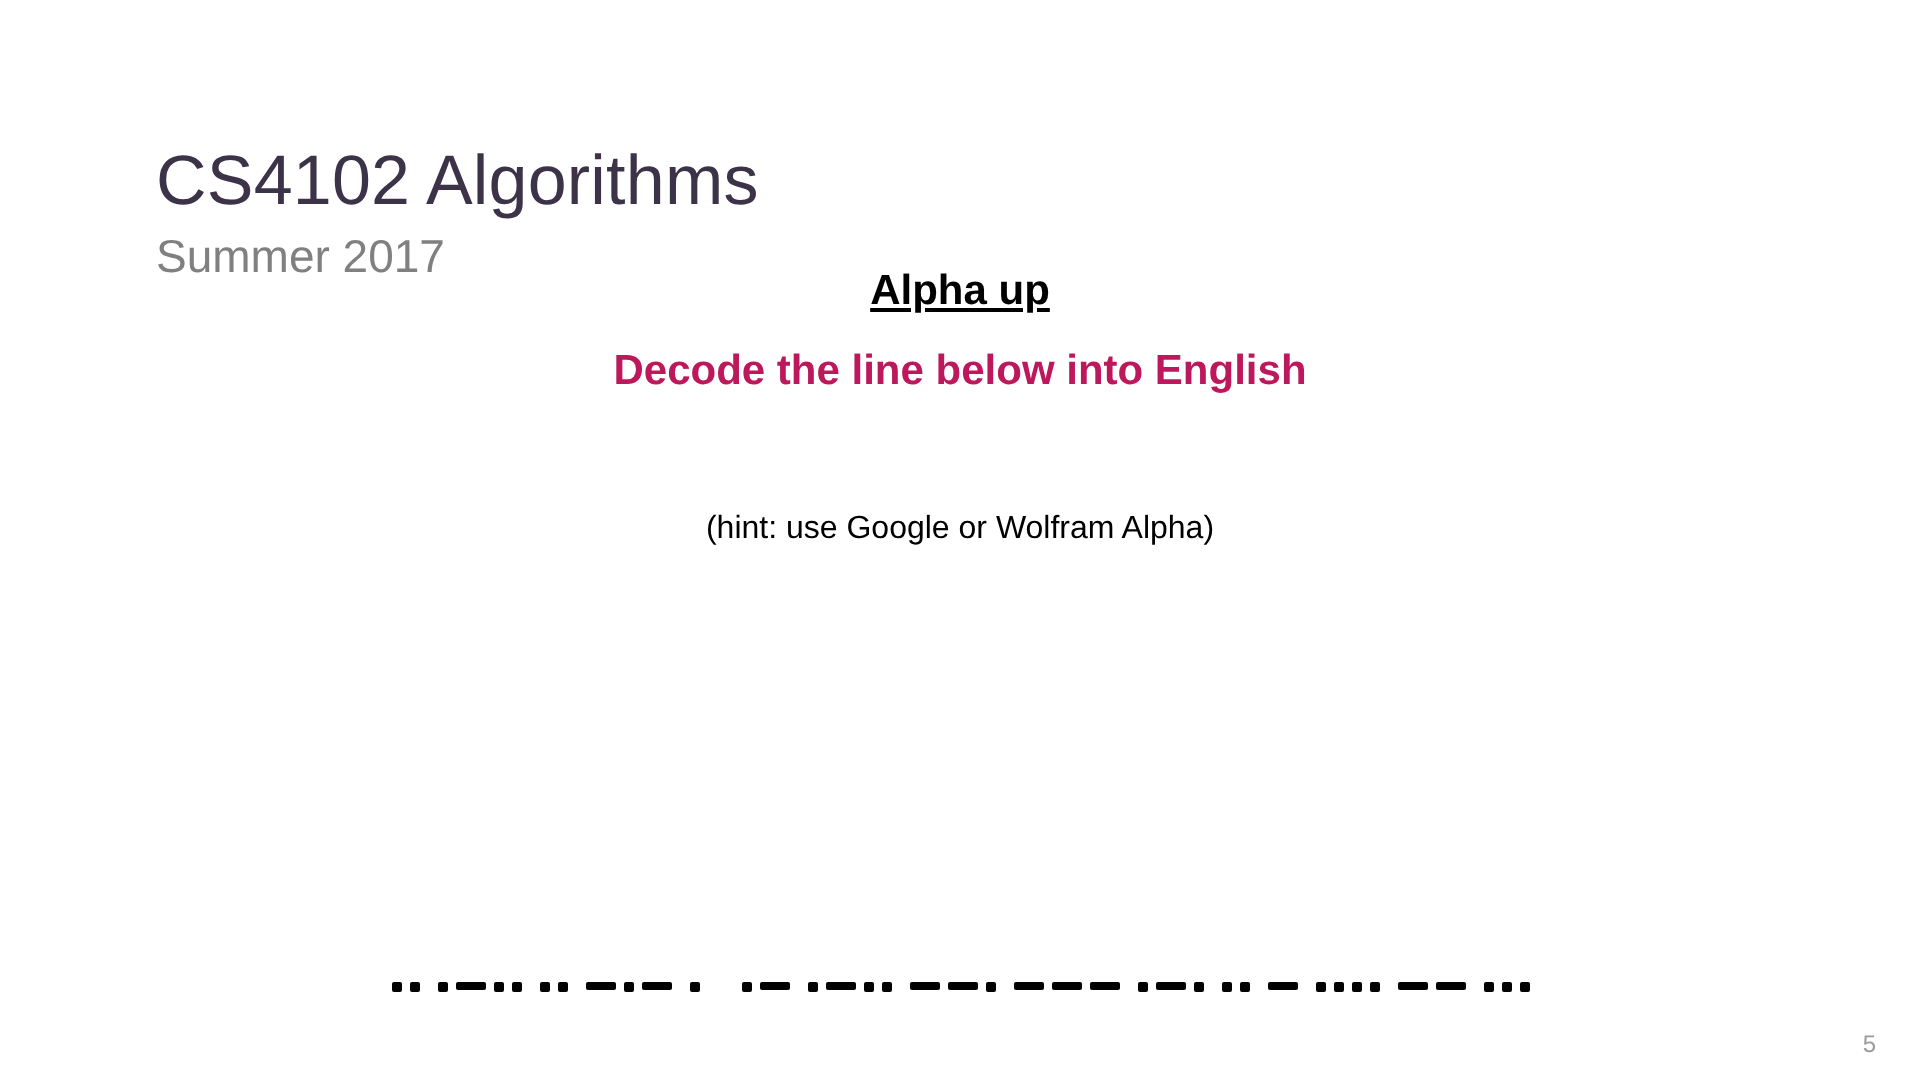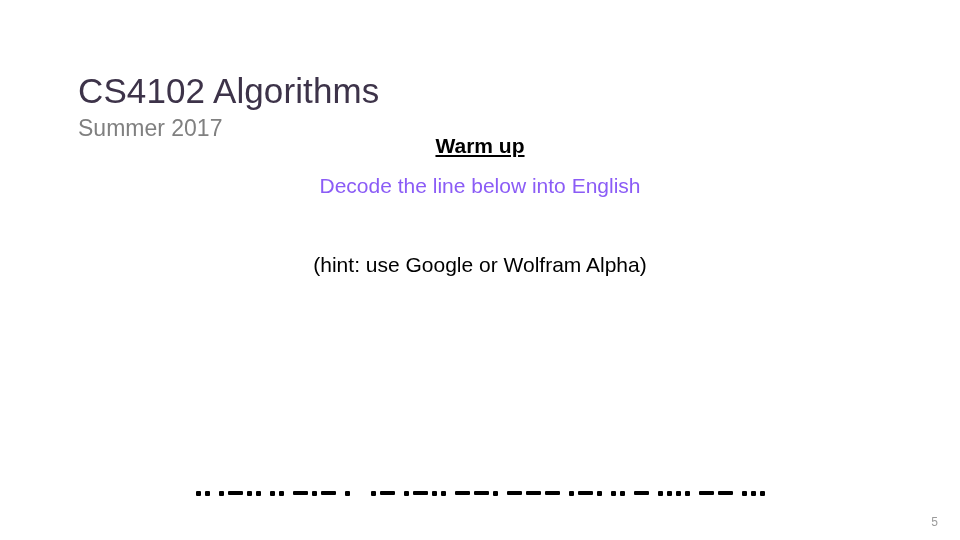--- a/index.html
+++ b/index.html
@@ -59,26 +59,26 @@
     font-size: 21px;
     line-height: 28px;
     font-weight: bold;
     text-decoration: underline;
     text-underline-offset: 2px;
     color: #000000;
   }
   .decode-line {
     font-size: 21px;
     line-height: 30px;
-    font-weight: 400;
-    color: #8b5cf6;
+    font-weight: 700;
+    color: #be185d;
     margin-top: 11px;
   }
   .hint-line {
-    font-size: 21px;
+    font-size: 16px;
     line-height: 30px;
     font-weight: 400;
     color: #000000;
     margin-top: 49px;
   }
 
   
   .morse-block {
     position: absolute;
     left: 0;
@@ -140,21 +140,21 @@
 <body>
 
 <div class="slide">
 
   <div class="title-block">
     <div class="slide-title">CS4102 Algorithms</div>
     <div class="slide-subtitle">Summer 2017</div>
   </div>
 
   <div class="body-block">
-    <div class="warmup-heading">Warm up</div>
+    <div class="warmup-heading">Alpha up</div>
     <div class="decode-line">Decode the line below into English</div>
     <div class="hint-line">(hint: use Google or Wolfram Alpha)</div>
   </div>
 
   <div class="morse-block">
     <div class="morse-row" id="morse-row">
         <div class="morse-word">
           <div class="morse-letter">
             <span class="morse-sym dot"></span>
             <span class="morse-sym dot"></span>

